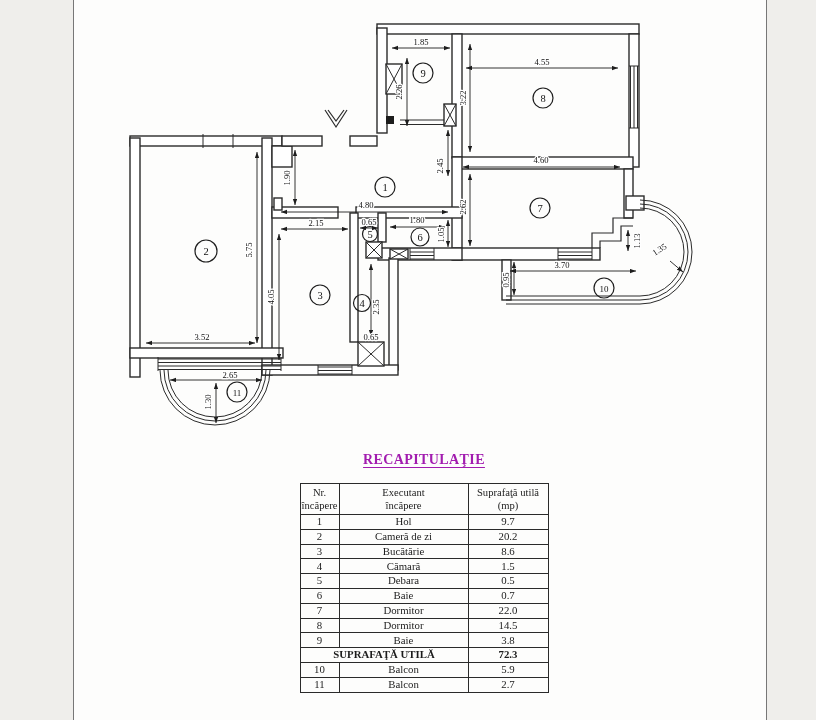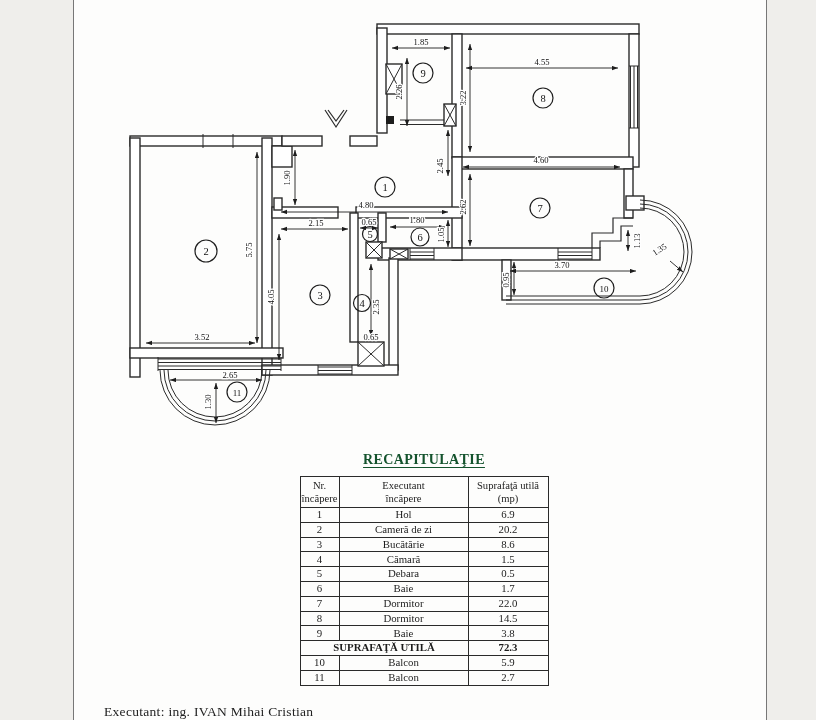--- a/index.html
+++ b/index.html
@@ -15,22 +15,22 @@
   .dim{stroke:#1d1d1d;stroke-width:0.9;}
   .dimt{font-size:8.6px;fill:#111;text-anchor:middle;
         paint-order:stroke;stroke:#ffffff;stroke-width:2.4px;}
   .roomc{fill:none;stroke:#1d1d1d;stroke-width:1.2;}
   .roomt{font-size:10.5px;fill:#111;text-anchor:middle;}
   .roomt.small{font-size:9px;}
   .blacksq{fill:#1d1d1d;stroke:none;}
   
   #recap{position:absolute;left:288px;top:450px;width:272px;text-align:center;}
   #recap-title{display:inline-block;font-weight:bold;font-size:14px;letter-spacing:.4px;
-    color:#14532d;text-decoration:underline;text-underline-offset:3px;margin-bottom:7px;}
-  table.recap{border-collapse:collapse;margin:1px auto;width:248px;table-layout:fixed;padding-left:16px;}
+    color:#a21caf;text-decoration:underline;text-underline-offset:3px;margin-bottom:7px;}
+  table.recap{border-collapse:collapse;margin:8px auto;width:248px;table-layout:fixed;padding-left:16px;}
   table.recap td,table.recap th{border:1.6px solid #2a2a2a;color:#1c1c1c;
     text-align:center;vertical-align:middle;padding:0;line-height:1.25;}
   table.recap th{font-weight:normal;font-size:10.6px;height:30px;}
   table.recap td{font-size:10.8px;height:13.8px;}
   td.tot,th.tot{font-weight:bold;font-size:11px;height:16px;}
   col.c1{width:39px;} col.c2{width:129px;} col.c3{width:80px;}
   #footer-exec{position:absolute;left:104px;top:704px;font-size:13.5px;color:#222;
     letter-spacing:.3px;white-space:nowrap;}
 </style>
 </head>
@@ -334,21 +334,21 @@
         </colgroup>
       <tbody>
           <tr>
         <th><span>Nr.</span><br><span>încăpere</span></th>
         <th><span>Executant</span><br><span>încăpere</span></th>
         <th><span>Suprafaţă utilă</span><br><span>(mp)</span></th>
       </tr>
       <tr>
             <td>1</td>
             <td>Hol</td>
-            <td>6.9</td>
+            <td>9.7</td>
           </tr>
       <tr>
             <td>2</td>
             <td>Cameră de zi</td>
             <td>20.2</td>
           </tr>
       <tr>
             <td>3</td>
             <td>Bucătărie</td>
             <td>8.6</td>
@@ -359,21 +359,21 @@
             <td>1.5</td>
           </tr>
       <tr>
             <td>5</td>
             <td>Debara</td>
             <td>0.5</td>
           </tr>
       <tr>
             <td>6</td>
             <td>Baie</td>
-            <td>1.7</td>
+            <td>0.7</td>
           </tr>
       <tr>
             <td>7</td>
             <td>Dormitor</td>
             <td>22.0</td>
           </tr>
       <tr>
             <td>8</td>
             <td>Dormitor</td>
             <td>14.5</td>
@@ -394,14 +394,13 @@
           </tr>
       <tr>
             <td>11</td>
             <td>Balcon</td>
             <td>2.7</td>
           </tr>
     </tbody>
       </table>
   </div>
 
-  <div id="footer-exec">Executant: ing. IVAN Mihai Cristian</div>
 </div>
 
 </body></html>

